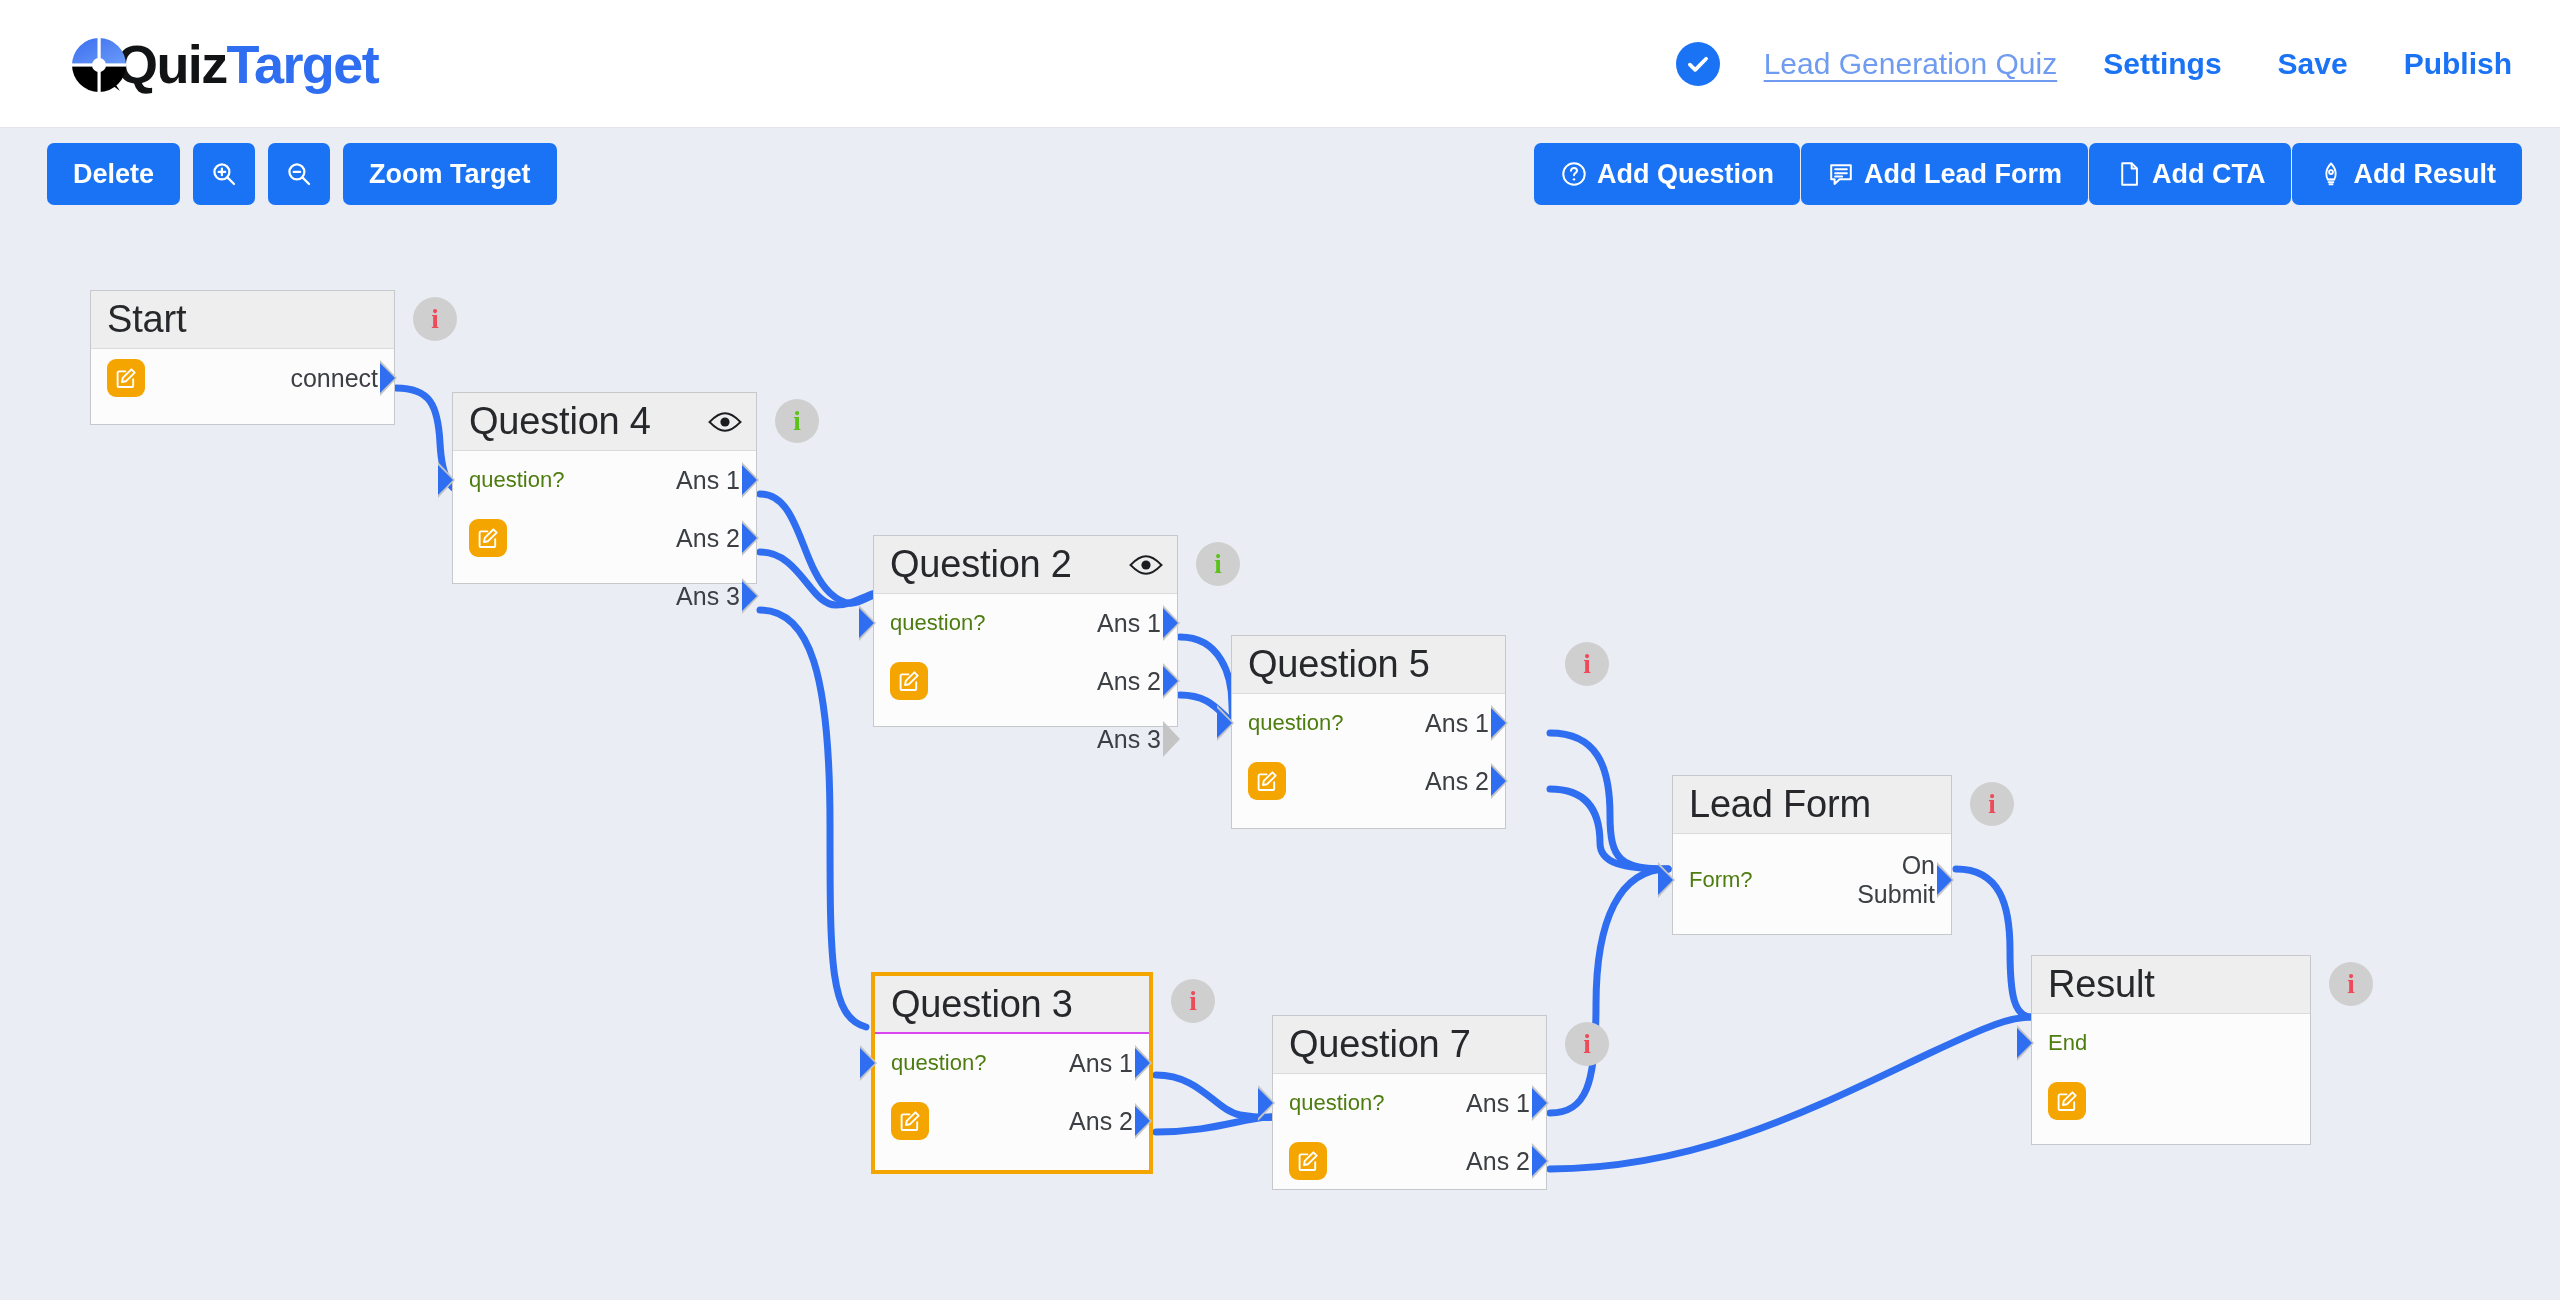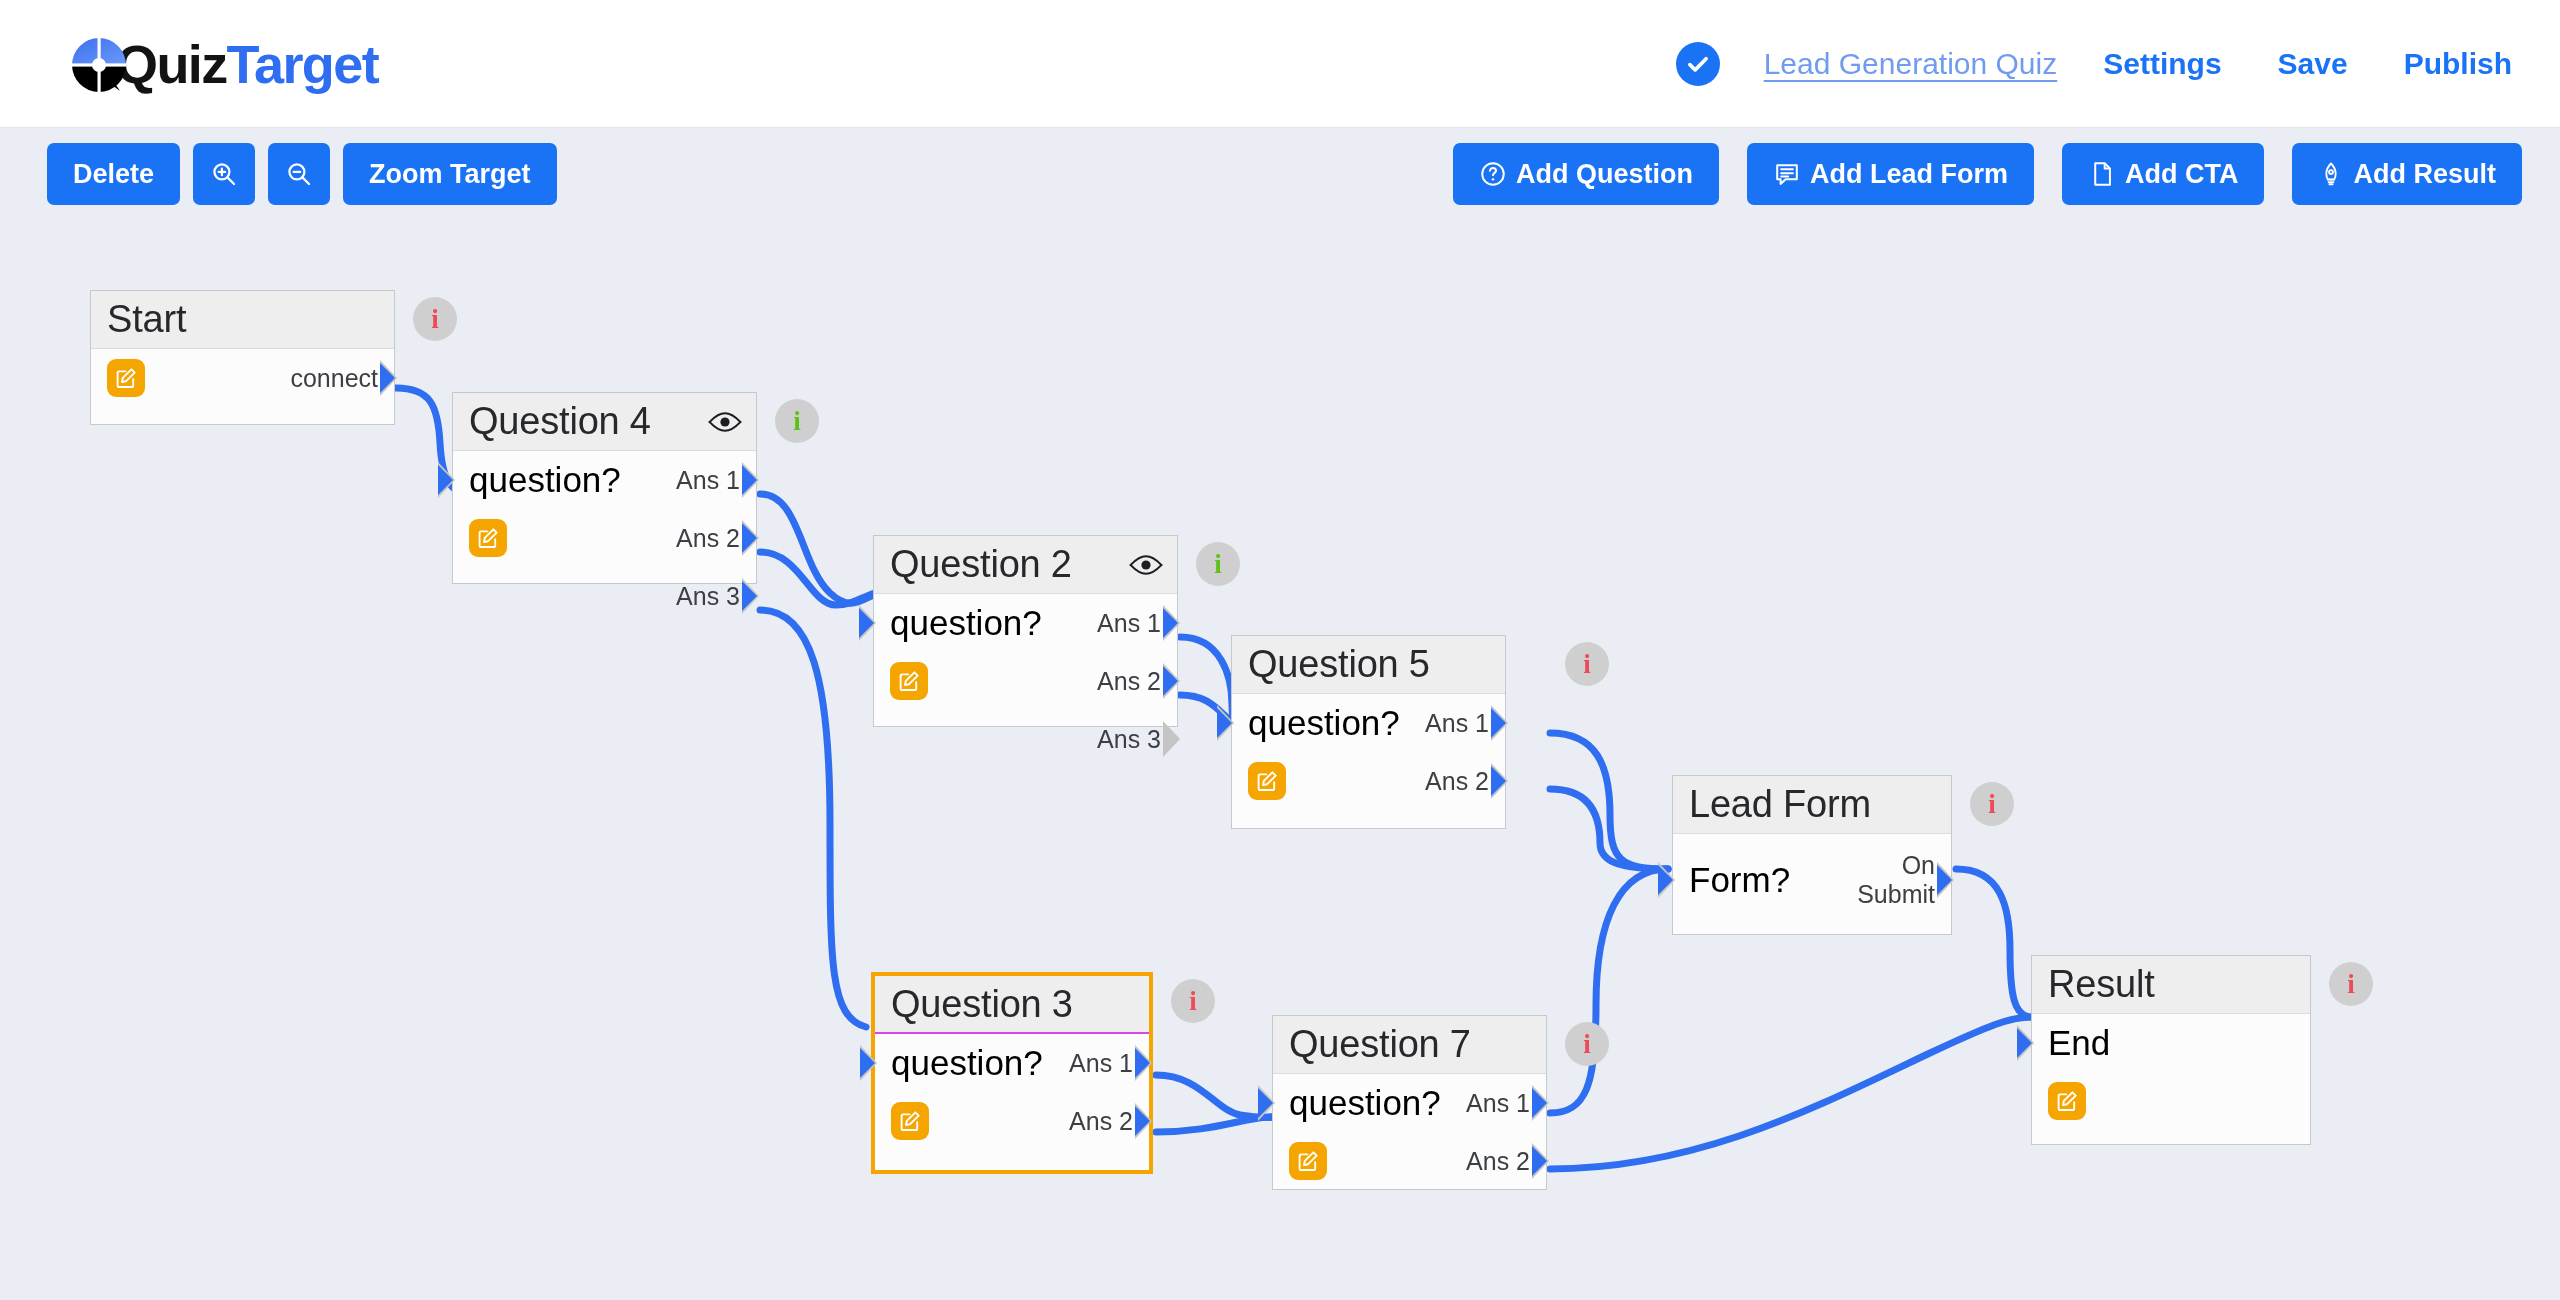--- a/index.html
+++ b/index.html
@@ -50,21 +50,21 @@
     cursor:pointer;
   }
   .nav-link{
     font-size:30px;color:#1a73f5;font-weight:700;
     margin-right:56px;white-space:nowrap;cursor:pointer;
   }
   .nav-link.last{margin-right:0;}
 
   
   .toolbar-left{position:absolute;left:47px;top:143px;display:flex;gap:13px;}
-  .toolbar-right{position:absolute;right:38px;top:143px;display:flex;gap:28px;}
+  .toolbar-right{position:absolute;right:38px;top:143px;display:flex;gap:1px;}
   .btn{
     background:#1a73f5;color:#ffffff;border:none;border-radius:7px;
     height:62px;font-size:27px;font-weight:700;
     display:flex;align-items:center;justify-content:center;
     padding:0 26px;cursor:pointer;box-sizing:border-box;
     font-family:"Liberation Sans", sans-serif;
     white-space:nowrap;
   }
   .btn.icon-only{width:62px;padding:0;}
   .btn .bi{margin-right:9px;display:flex;align-items:center;}
@@ -97,21 +97,21 @@
     font-size:38px;color:#26282b;font-weight:400;
     letter-spacing:-0.2px;white-space:nowrap;
   }
   .eye-icon{margin-left:auto;display:flex;align-items:center;cursor:pointer;}
   .node-body{position:relative;padding:0;}
   .node-row{
     position:relative;height:58px;
     display:flex;align-items:center;
     padding:0 16px;box-sizing:border-box;
   }
-  .row-left{font-size:35px;color:#000000;white-space:nowrap;}
+  .row-left{font-size:22px;color:#4d7c0f;white-space:nowrap;}
   .row-right{
     margin-left:auto;font-size:25px;color:#3c3f43;
     white-space:nowrap;text-align:right;line-height:1.15;
   }
   .edit-icon{
     width:38px;height:38px;border-radius:9px;background:#f5a500;
     display:flex;align-items:center;justify-content:center;cursor:pointer;
   }
 
   

